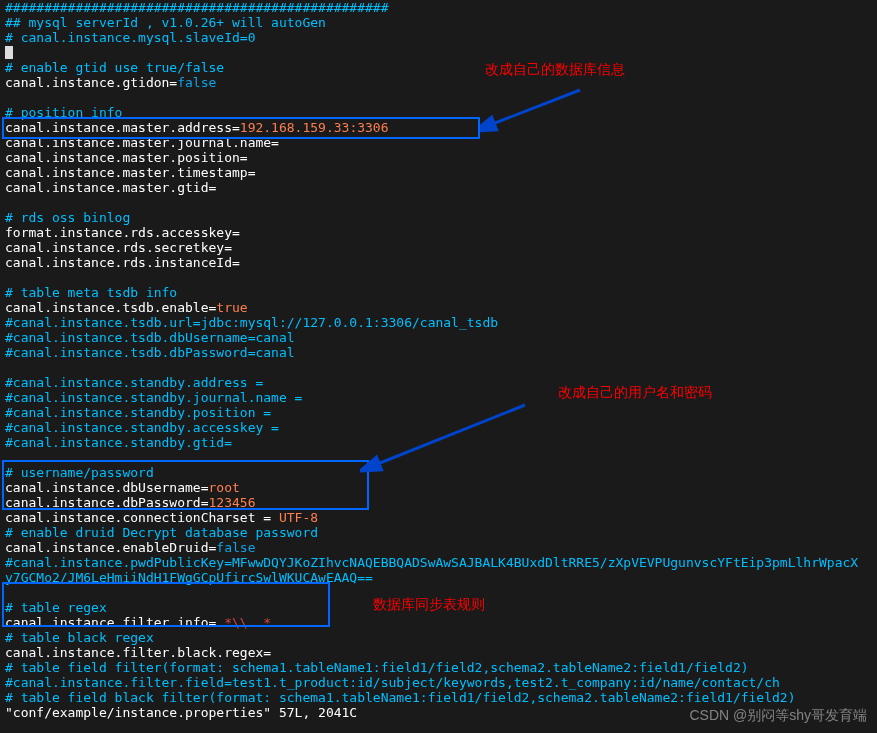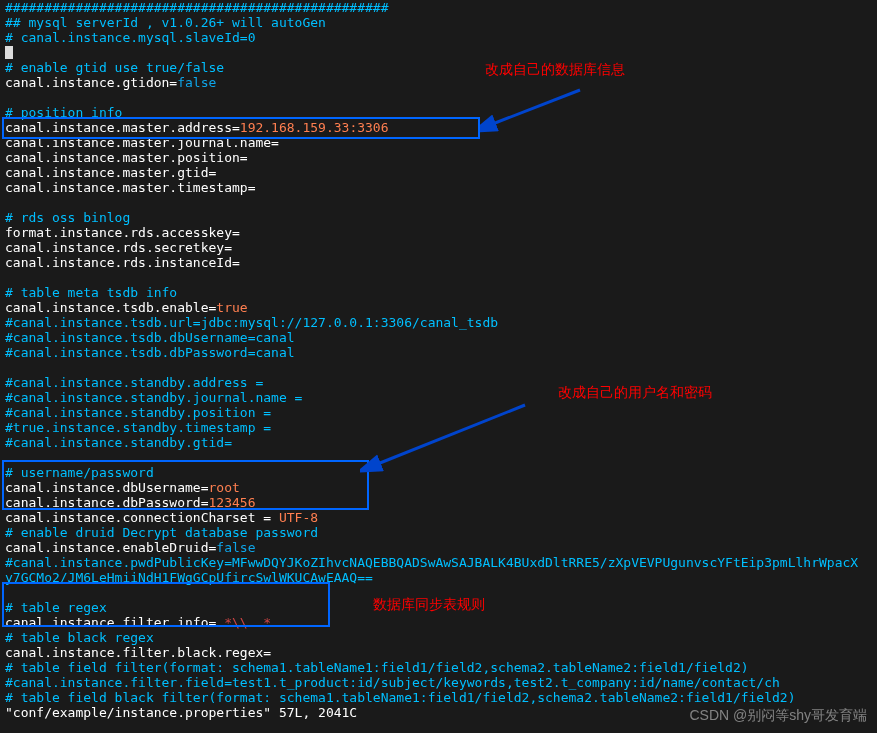--- a/index.html
+++ b/index.html
@@ -72,38 +72,38 @@
 <div class="line comment">## mysql serverId , v1.0.26+ will autoGen</div>
 <div class="line comment"># canal.instance.mysql.slaveId=0</div>
 <div class="line">&nbsp;</div>
 <div class="line comment"># enable gtid use true/false</div>
 <div class="line"><span class="key">canal.instance.gtidon=</span><span class="val-false">false</span></div>
 <div class="line">&nbsp;</div>
 <div class="line comment"># position info</div>
 <div class="line"><span class="key">canal.instance.master.address=</span><span class="val-ip">192.168.159.33:3306</span></div>
 <div class="line key">canal.instance.master.journal.name=</div>
 <div class="line key">canal.instance.master.position=</div>
+<div class="line key">canal.instance.master.timestamp=</div>
 <div class="line key">canal.instance.master.gtid=</div>
-<div class="line key">canal.instance.master.timestamp=</div>
 <div class="line">&nbsp;</div>
 <div class="line comment"># rds oss binlog</div>
 <div class="line key">format.instance.rds.accesskey=</div>
 <div class="line key">canal.instance.rds.secretkey=</div>
 <div class="line key">canal.instance.rds.instanceId=</div>
 <div class="line">&nbsp;</div>
 <div class="line comment"># table meta tsdb info</div>
 <div class="line"><span class="key">canal.instance.tsdb.enable=</span><span class="val-true">true</span></div>
 <div class="line comment">#canal.instance.tsdb.url=jdbc:mysql://127.0.0.1:3306/canal_tsdb</div>
 <div class="line comment">#canal.instance.tsdb.dbUsername=canal</div>
 <div class="line comment">#canal.instance.tsdb.dbPassword=canal</div>
 <div class="line">&nbsp;</div>
 <div class="line comment">#canal.instance.standby.address =</div>
 <div class="line comment">#canal.instance.standby.journal.name =</div>
 <div class="line comment">#canal.instance.standby.position =</div>
-<div class="line comment">#true.instance.standby.timestamp =</div>
+<div class="line comment">#canal.instance.standby.accesskey =</div>
 <div class="line comment">#canal.instance.standby.gtid=</div>
 <div class="line">&nbsp;</div>
 <div class="line comment"># username/password</div>
 <div class="line"><span class="key">canal.instance.dbUsername=</span><span class="val-root">root</span></div>
 <div class="line"><span class="key">canal.instance.dbPassword=</span><span class="val-root">123456</span></div>
 <div class="line"><span class="key">canal.instance.connectionCharset = </span><span class="val-charset">UTF-8</span></div>
 <div class="line comment"># enable druid Decrypt database password</div>
 <div class="line"><span class="key">canal.instance.enableDruid=</span><span class="val-false">false</span></div>
 <div class="line comment">#canal.instance.pwdPublicKey=MFwwDQYJKoZIhvcNAQEBBQADSwAwSAJBALK4BUxdDltRRE5/zXpVEVPUgunvscYFtEip3pmLlhrWpacX</div>
 <div class="line comment">y7GCMo2/JM6LeHmiiNdH1FWgGCpUfircSwlWKUCAwEAAQ==</div>

